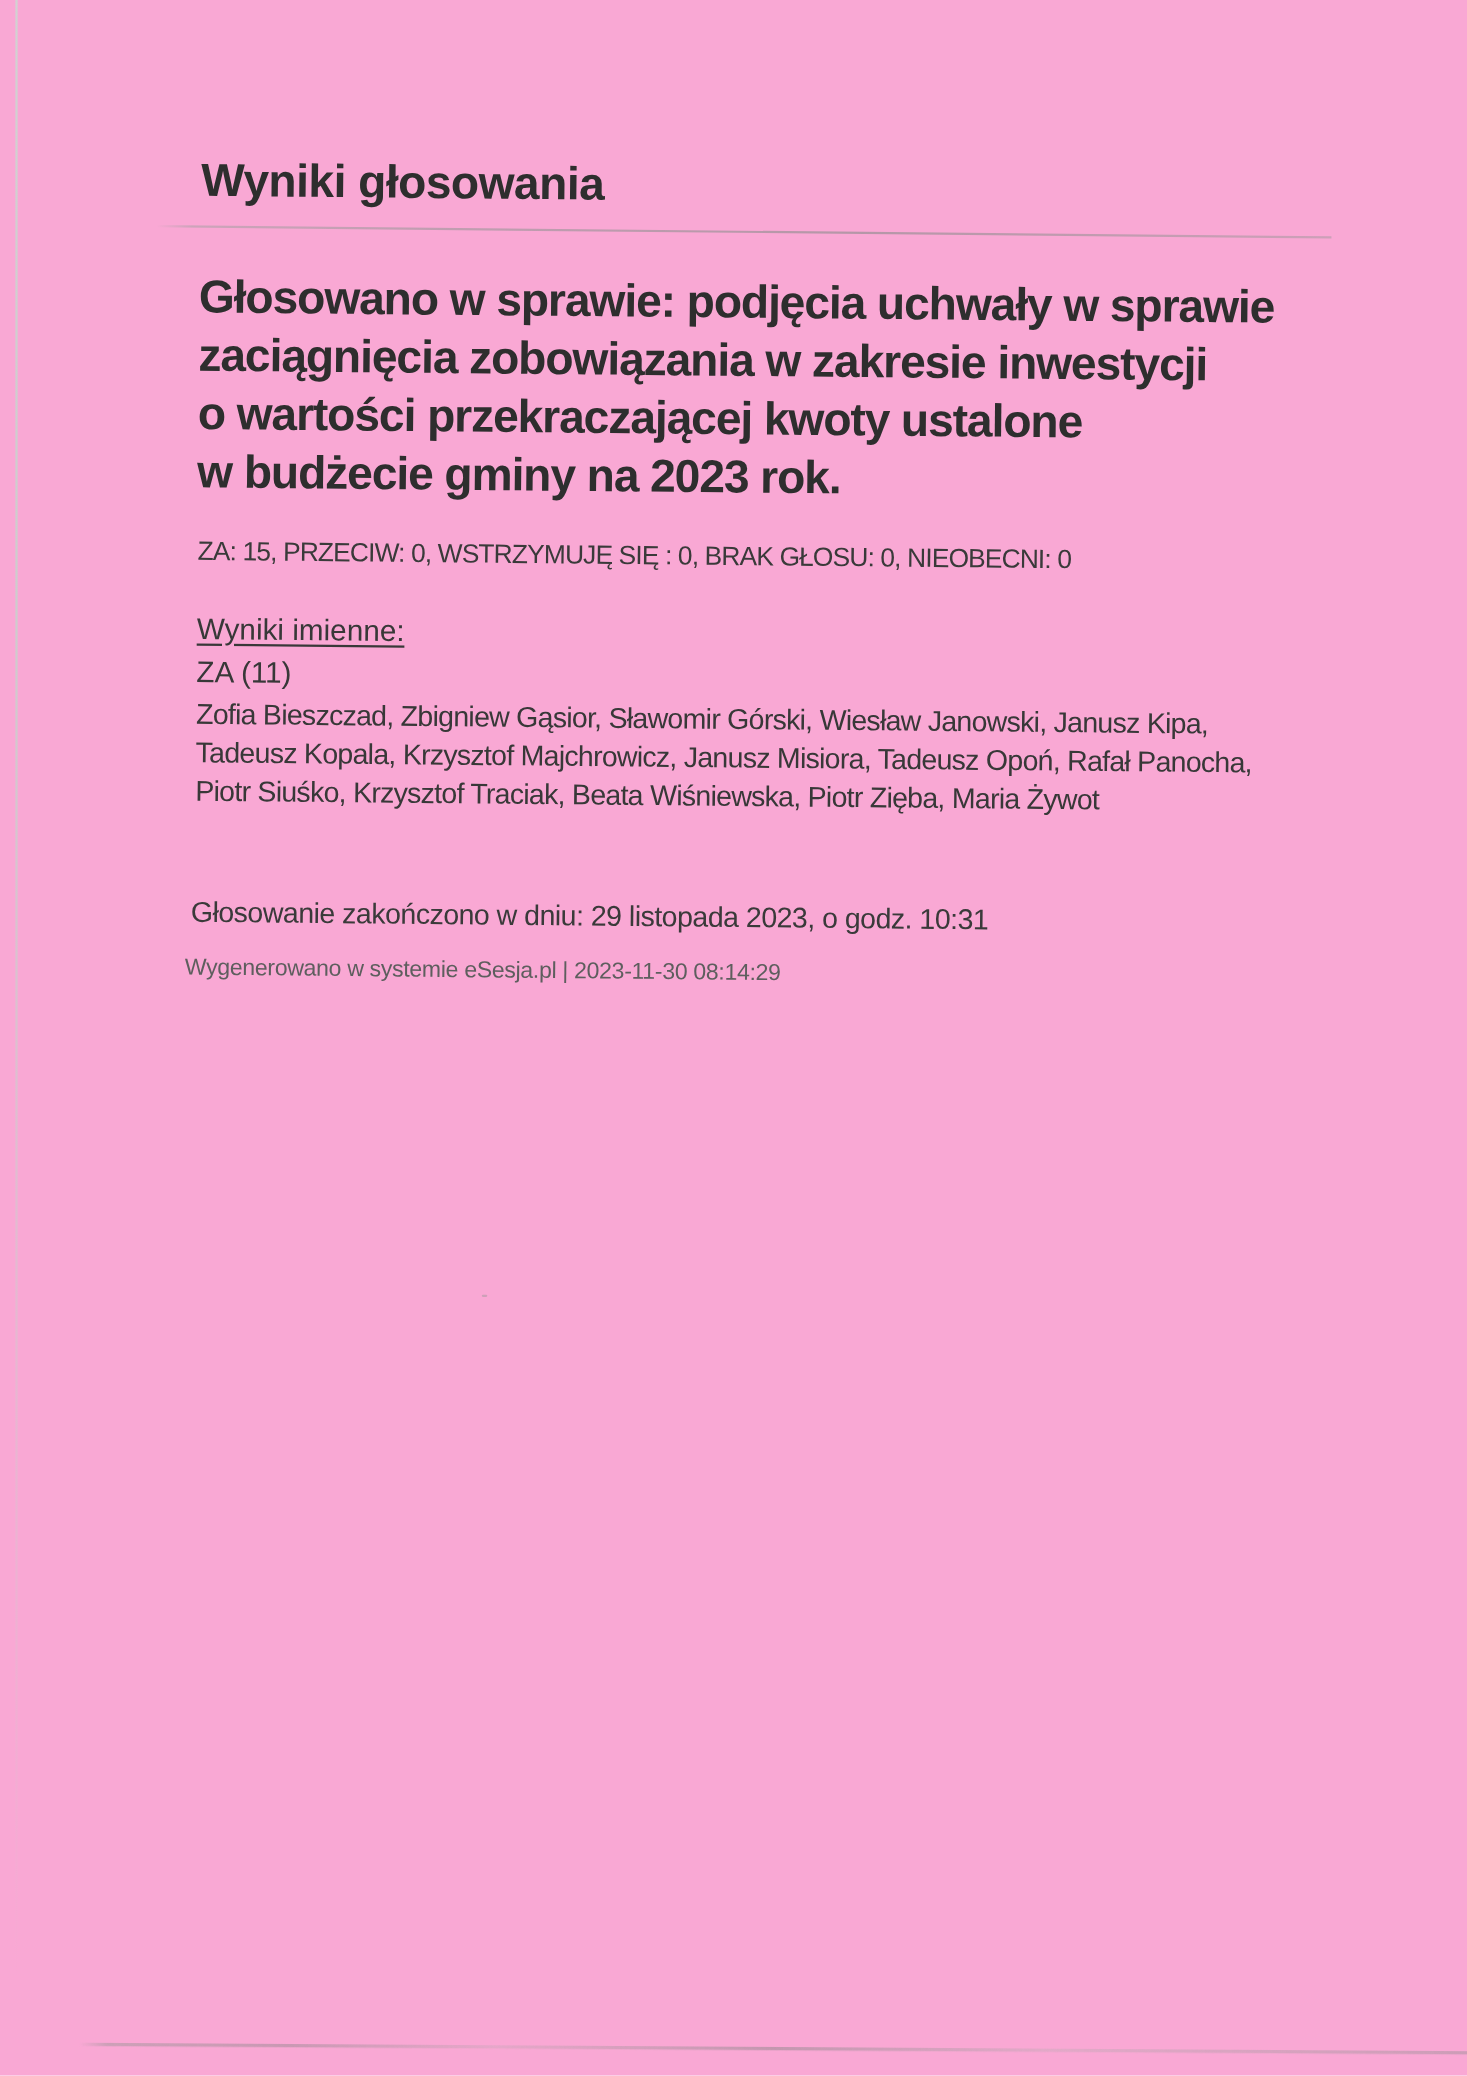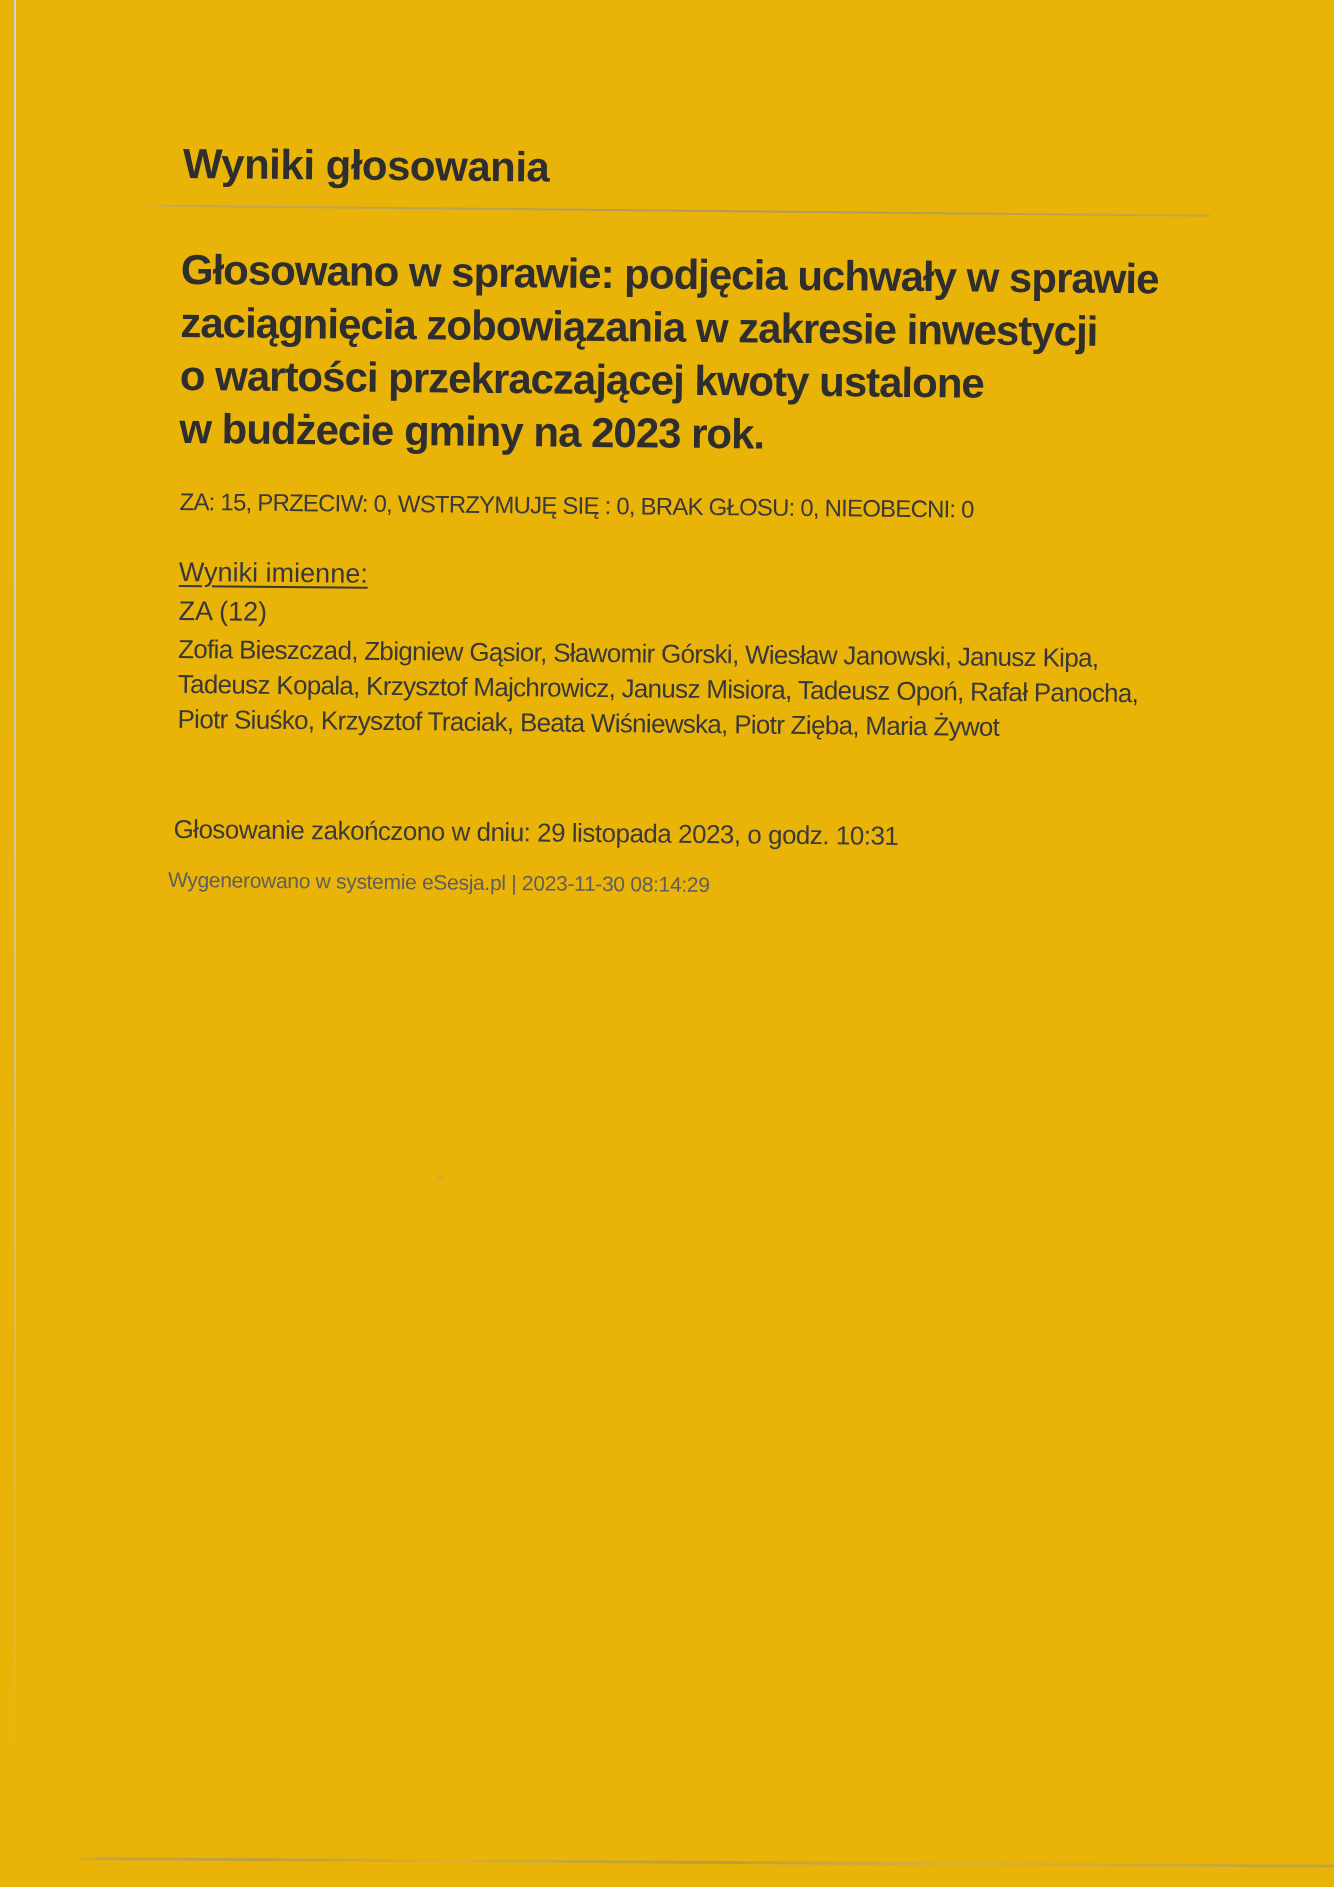--- a/index.html
+++ b/index.html
@@ -5,21 +5,21 @@
 <style>
   html, body {
     margin: 0;
     padding: 0;
     background: #ffffff;
   }
   .page {
     position: relative;
     width: 1334px;
     height: 1887px;
-    background: #eab308;
+    background: #f9a8d4;
     overflow: hidden;
     font-family: "Liberation Sans", sans-serif;
     color: #333;
   }
   
   .content {
     position: absolute;
     inset: 0;
     transform: rotate(0.55deg);
     transform-origin: 185px 150px;
@@ -138,21 +138,21 @@
       <div>Głosowano w sprawie: podjęcia uchwały w sprawie</div>
       <div>zaciągnięcia zobowiązania w zakresie inwestycji</div>
       <div>o wartości przekraczającej kwoty ustalone</div>
       <div>w budżecie gminy na 2023 rok.</div>
     </div>
 
     <div class="abs summary">ZA: 15, PRZECIW: 0, WSTRZYMUJĘ SIĘ : 0, BRAK GŁOSU: 0, NIEOBECNI: 0</div>
 
     <div class="abs named-label">Wyniki imienne:</div>
 
-    <div class="abs za-label">ZA (12)</div>
+    <div class="abs za-label">ZA (11)</div>
 
     <div class="abs names">
       <div>Zofia Bieszczad, Zbigniew Gąsior, Sławomir Górski, Wiesław Janowski, Janusz Kipa,</div>
       <div>Tadeusz Kopala, Krzysztof Majchrowicz, Janusz Misiora, Tadeusz Opoń, Rafał Panocha,</div>
       <div>Piotr Siuśko, Krzysztof Traciak, Beata Wiśniewska, Piotr Zięba, Maria Żywot</div>
     </div>
 
     <div class="abs closing">Głosowanie zakończono w dniu: 29 listopada 2023, o godz. 10:31</div>
 
     <div class="abs generated">Wygenerowano w systemie eSesja.pl | 2023-11-30 08:14:29</div>

